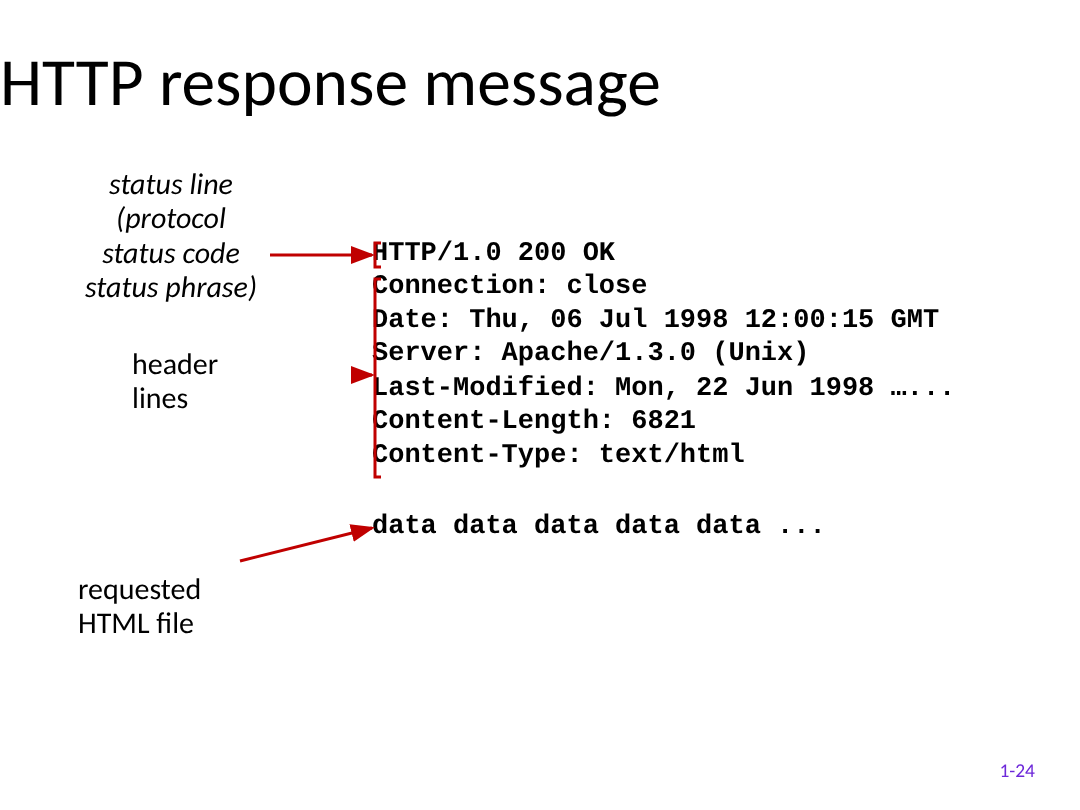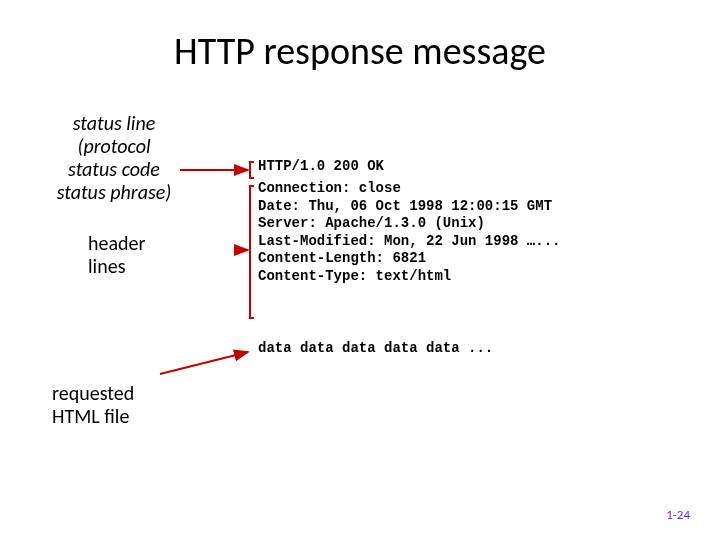--- a/index.html
+++ b/index.html
@@ -1,24 +1,24 @@
 <!DOCTYPE html>
 <html><head>
 <meta charset="utf-8">
 <style>
   * { margin: 0; padding: 0; box-sizing: border-box; }
   html, body { width: 720px; height: 540px; background: #fff; font-family: Calibri, Arial, sans-serif; position: relative; }
   .slide { width: 720px; height: 540px; position: relative; }
-  .title { position: absolute; top: 28px; left: 0; right: 0; text-align: center; font-size: 38px; color: #000; font-weight: 400; }
+  .title { position: absolute; top: 28px; left: 0; right: 0; font-size: 45px; color: #000; font-weight: 400; }
   .title .light { font-weight: 300; }
   .label { position: absolute; font-size: 20px; color: #000; text-align: left; line-height: 1.15; }
   .label-status { top: 112px; left: 40px; width: 148px; text-align: center; font-style: italic; }
   .label-header { top: 232px; left: 88px; width: 150px; }
   .label-requested { top: 362px; left: 52px; width: 140px; text-align: left; margin-top: 20px; }
-  .mono { position: absolute; left: 258px; font-family: "Courier New", monospace; font-size: 14px; font-weight: bold; color: #000; white-space: pre; line-height: 1.25; }
+  .mono { position: absolute; left: 248px; font-family: "Courier New", monospace; font-size: 18px; font-weight: bold; color: #000; white-space: pre; line-height: 1.25; }
   .status-line { top: 158px; }
   .header-block { top: 180px; }
   .data-line { top: 340px; }
   .page-num { position: absolute; bottom: 18px; right: 30px; font-size: 13px; color: #6d28d9; font-family: Calibri, Arial, sans-serif; }
   svg.anno { position: absolute; top: 0; left: 0; width: 720px; height: 540px; pointer-events: none; }
 </style>
 </head>
 <body>
 <div class="slide">
 
@@ -30,21 +30,21 @@
 (protocol
 status code
 status phrase)</div>
 <div class="label label-header" style="white-space: pre;">header
 lines</div>
 <div class="label label-requested" style="white-space: pre;">requested
 HTML file</div>
 
 <div class="mono status-line">HTTP/1.0 200 OK</div>
 <div class="mono header-block" style="white-space: pre;">Connection: close
-Date: Thu, 06 Oct 1998 12:00:15 GMT
+Date: Thu, 06 Jul 1998 12:00:15 GMT
 Server: Apache/1.3.0 (Unix)
 Last-Modified: Mon, 22 Jun 1998 …...
 Content-Length: 6821
 Content-Type: text/html</div>
 <div class="mono data-line">data data data data data ...</div>
 
 <svg class="anno" viewBox="0 0 720 540">
   <defs>
     <marker id="arrow" markerWidth="8" markerHeight="8" refX="7" refY="3" orient="auto">
       <path d="M0,0 L8,3 L0,6 Z" fill="#c00000"></path>

